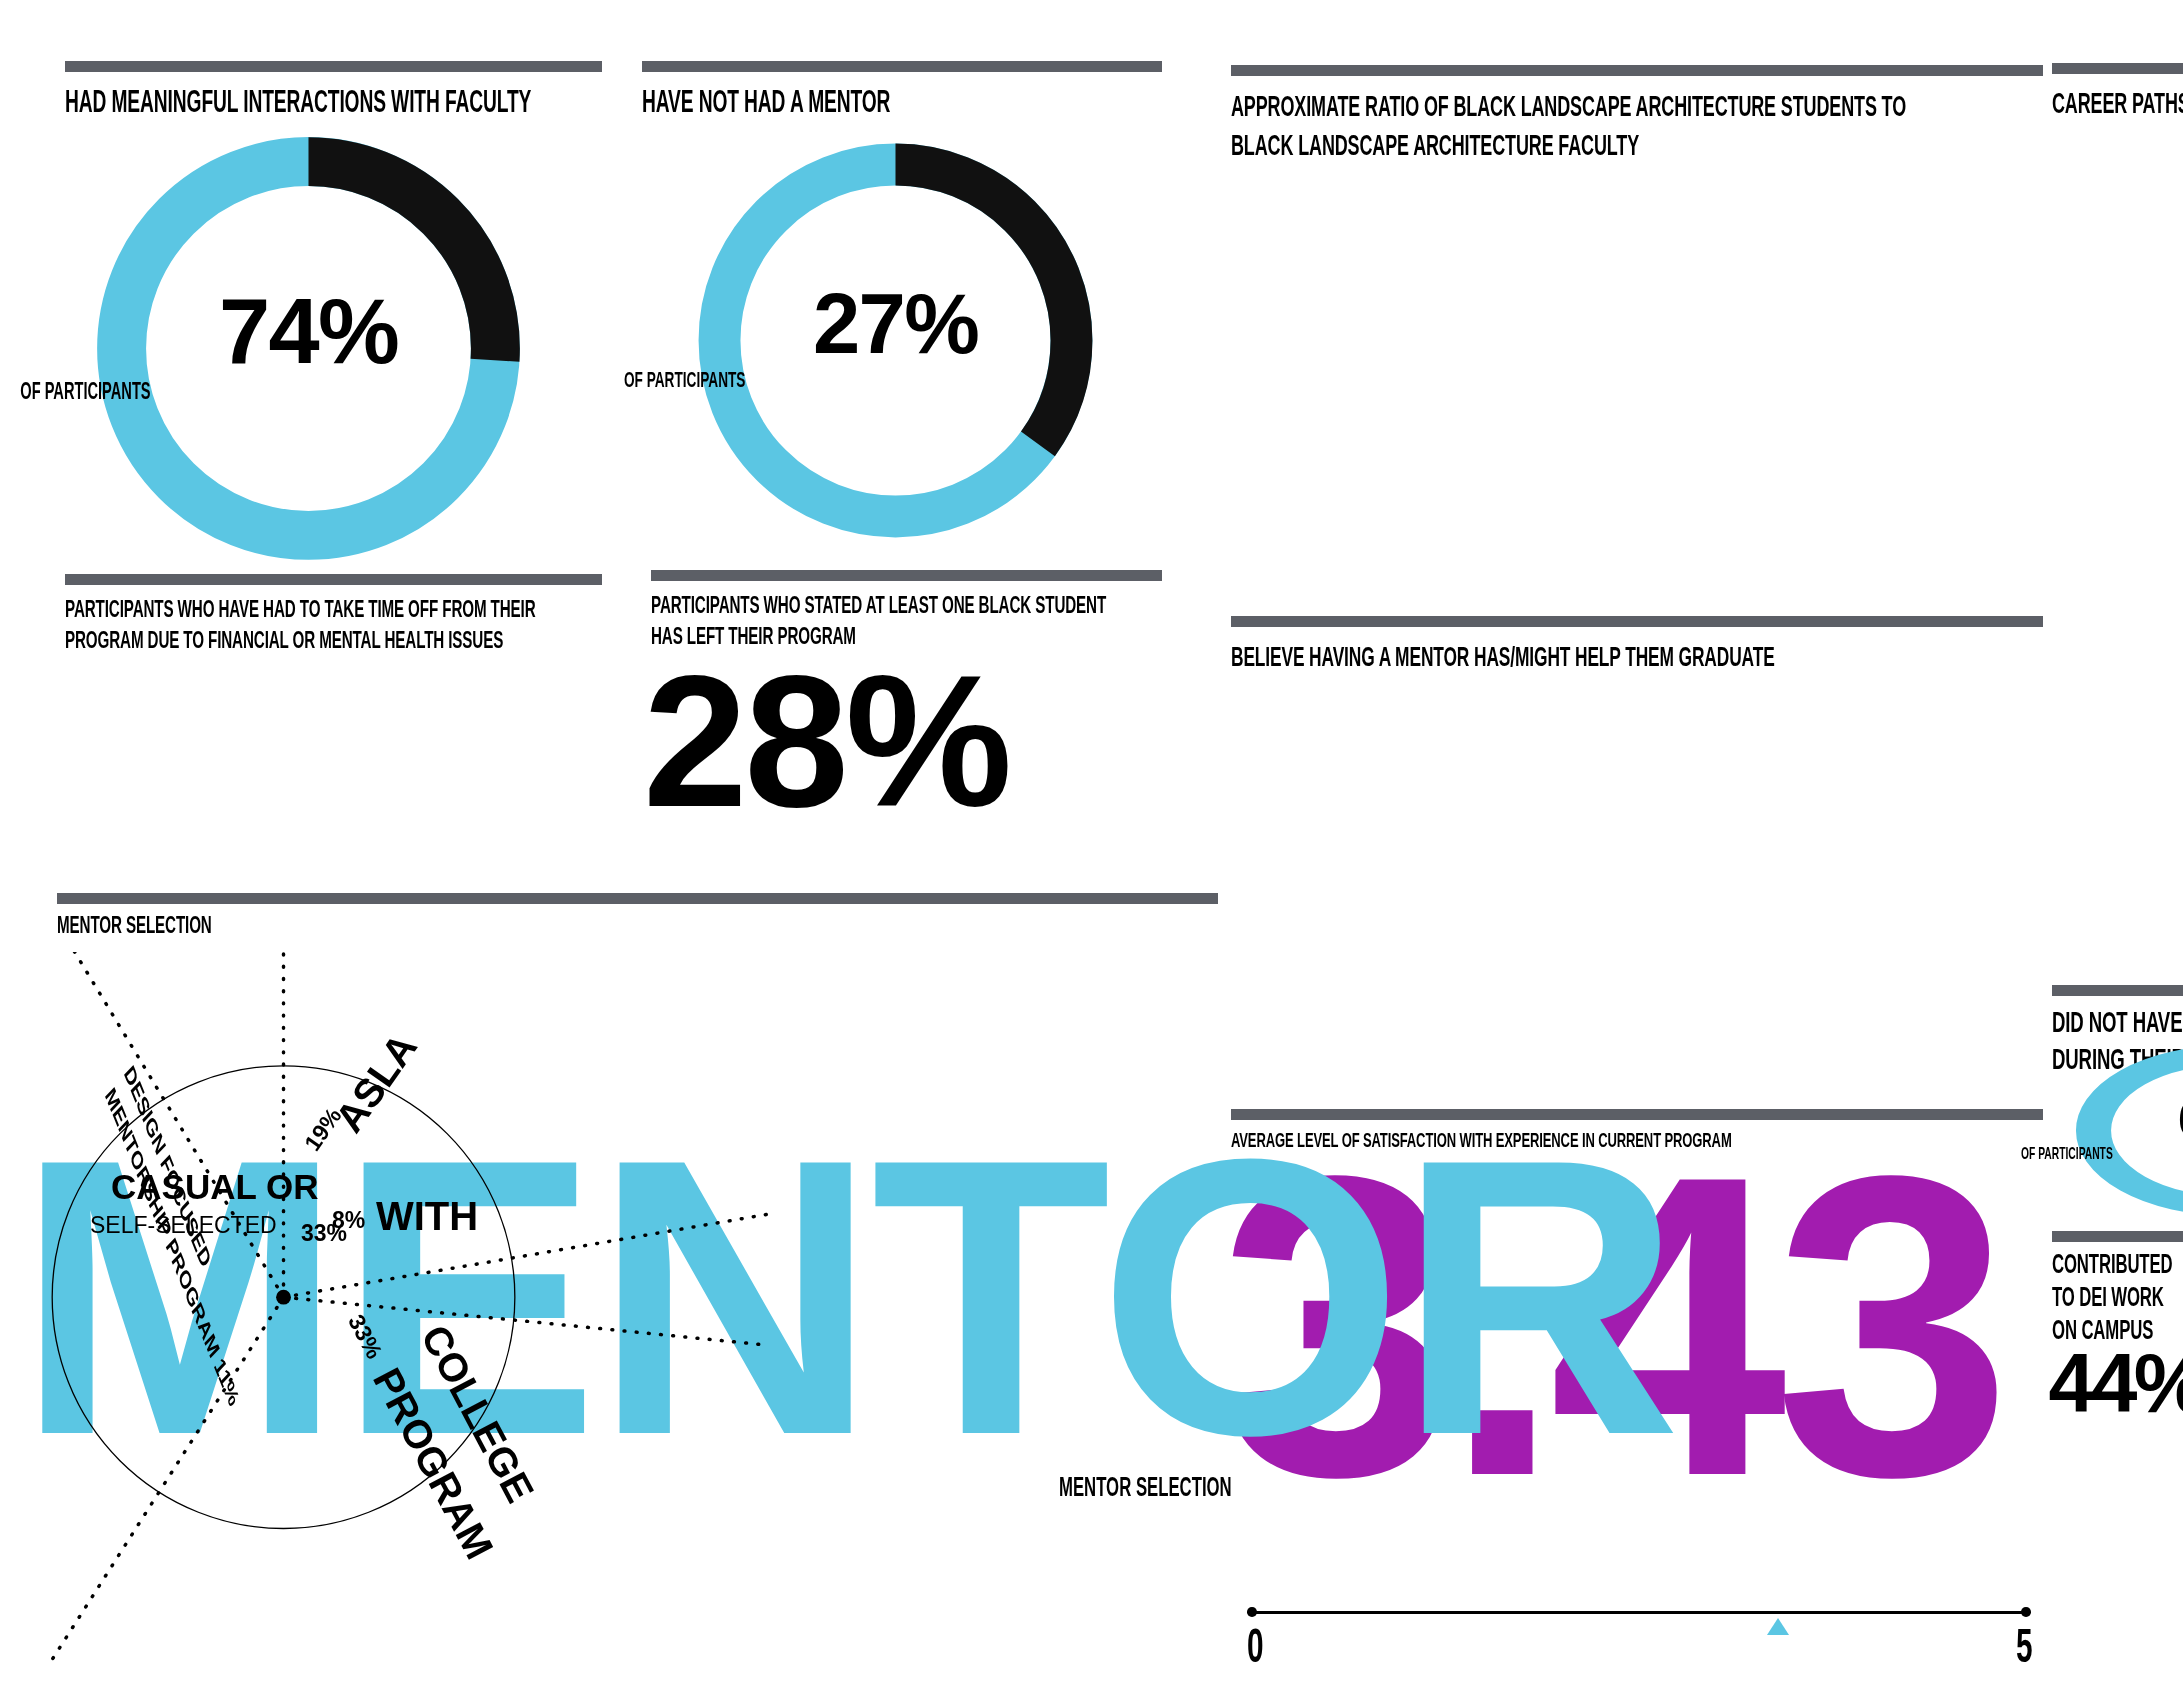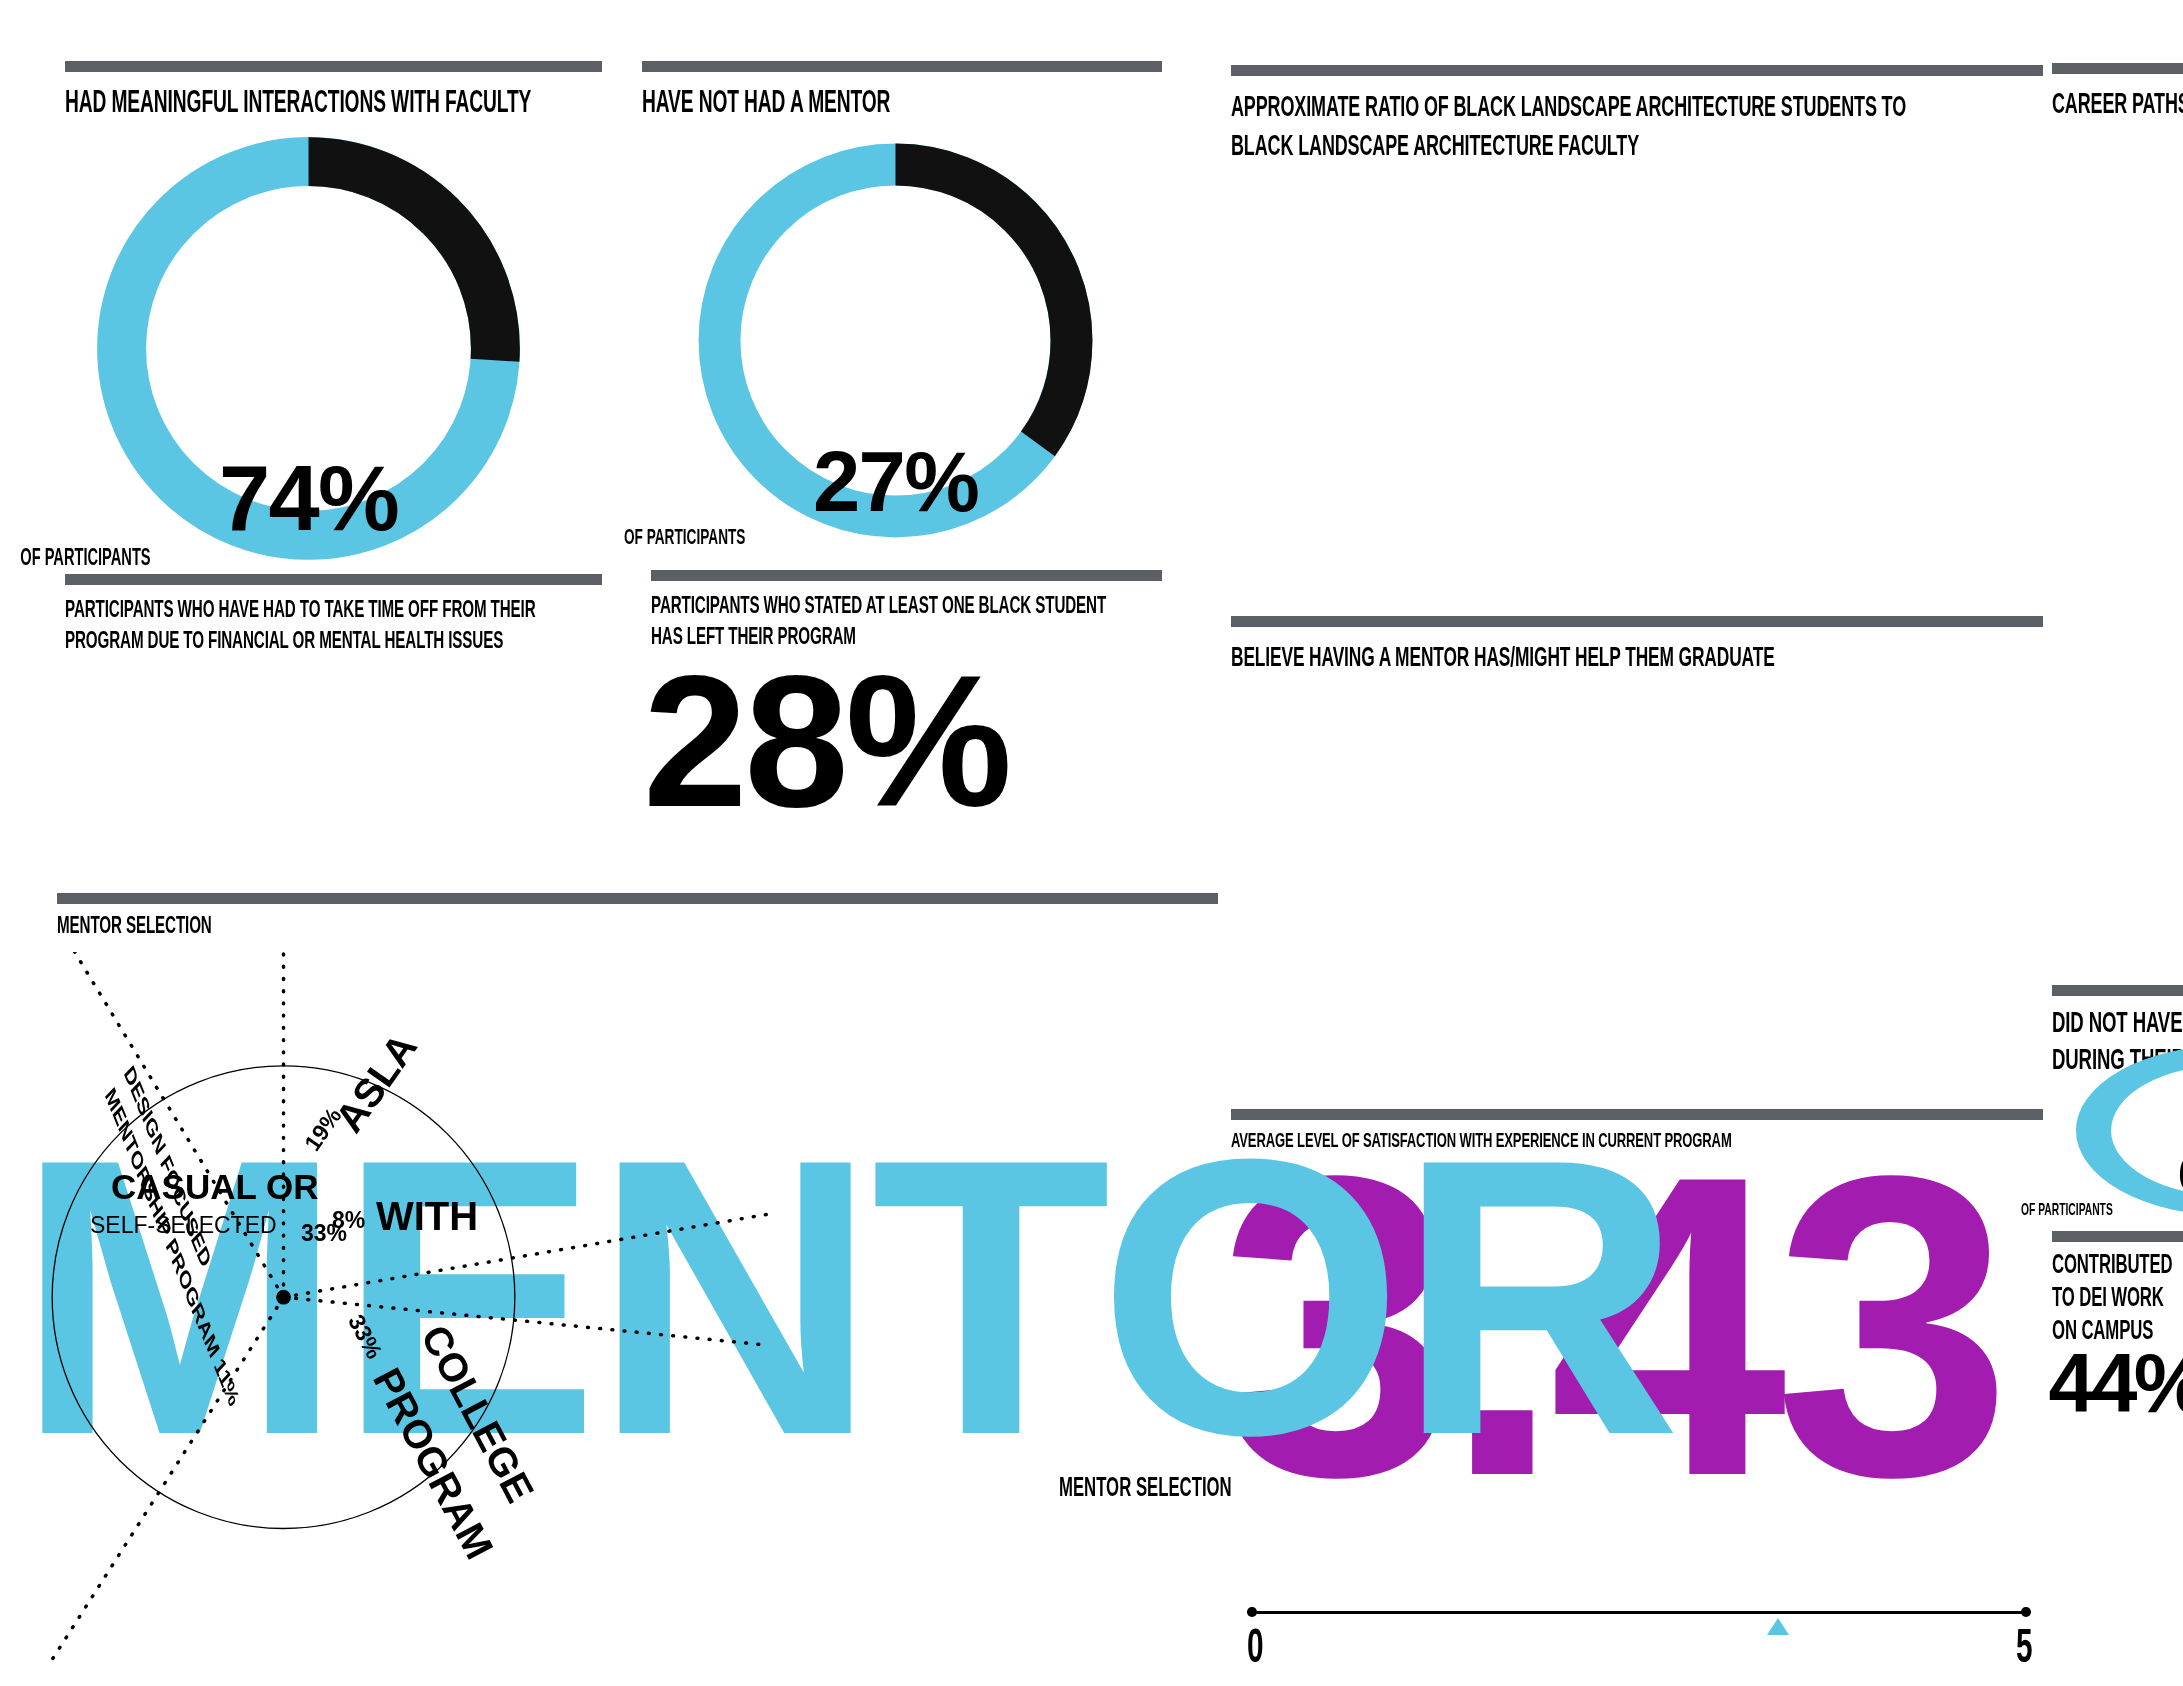--- a/index.html
+++ b/index.html
@@ -31,21 +31,21 @@
   .bignum{
     font-weight:700;
     line-height:0.80;
     letter-spacing:-3.5px;
   }
 
   .donutwrap{ position:relative; }
   .donut-center{
     position:absolute; inset:0;
     display:flex; flex-direction:column;
-    align-items:center; justify-content:flex-end;
+    align-items:center; justify-content:center;
   }
   .donut-pct{ font-weight:700; line-height:0.85; letter-spacing:-1.7px;}
   .donut-sub{ font-weight:700; letter-spacing:0px;}
 
   .scalebar{ position:absolute; }
   .scaleline{ position:absolute; height:2.2px; background:#000; }
   .dot{ position:absolute; width:9.6px; height:9.6px; border-radius:50%; background:#000;}
   .tri{ position:absolute; width:0;height:0;border-left:11.4px solid transparent;border-right:11.4px solid transparent;border-bottom:17.5px solid #5bc6e3;}
   .scalenum{ position:absolute; font-weight:700; }
 

